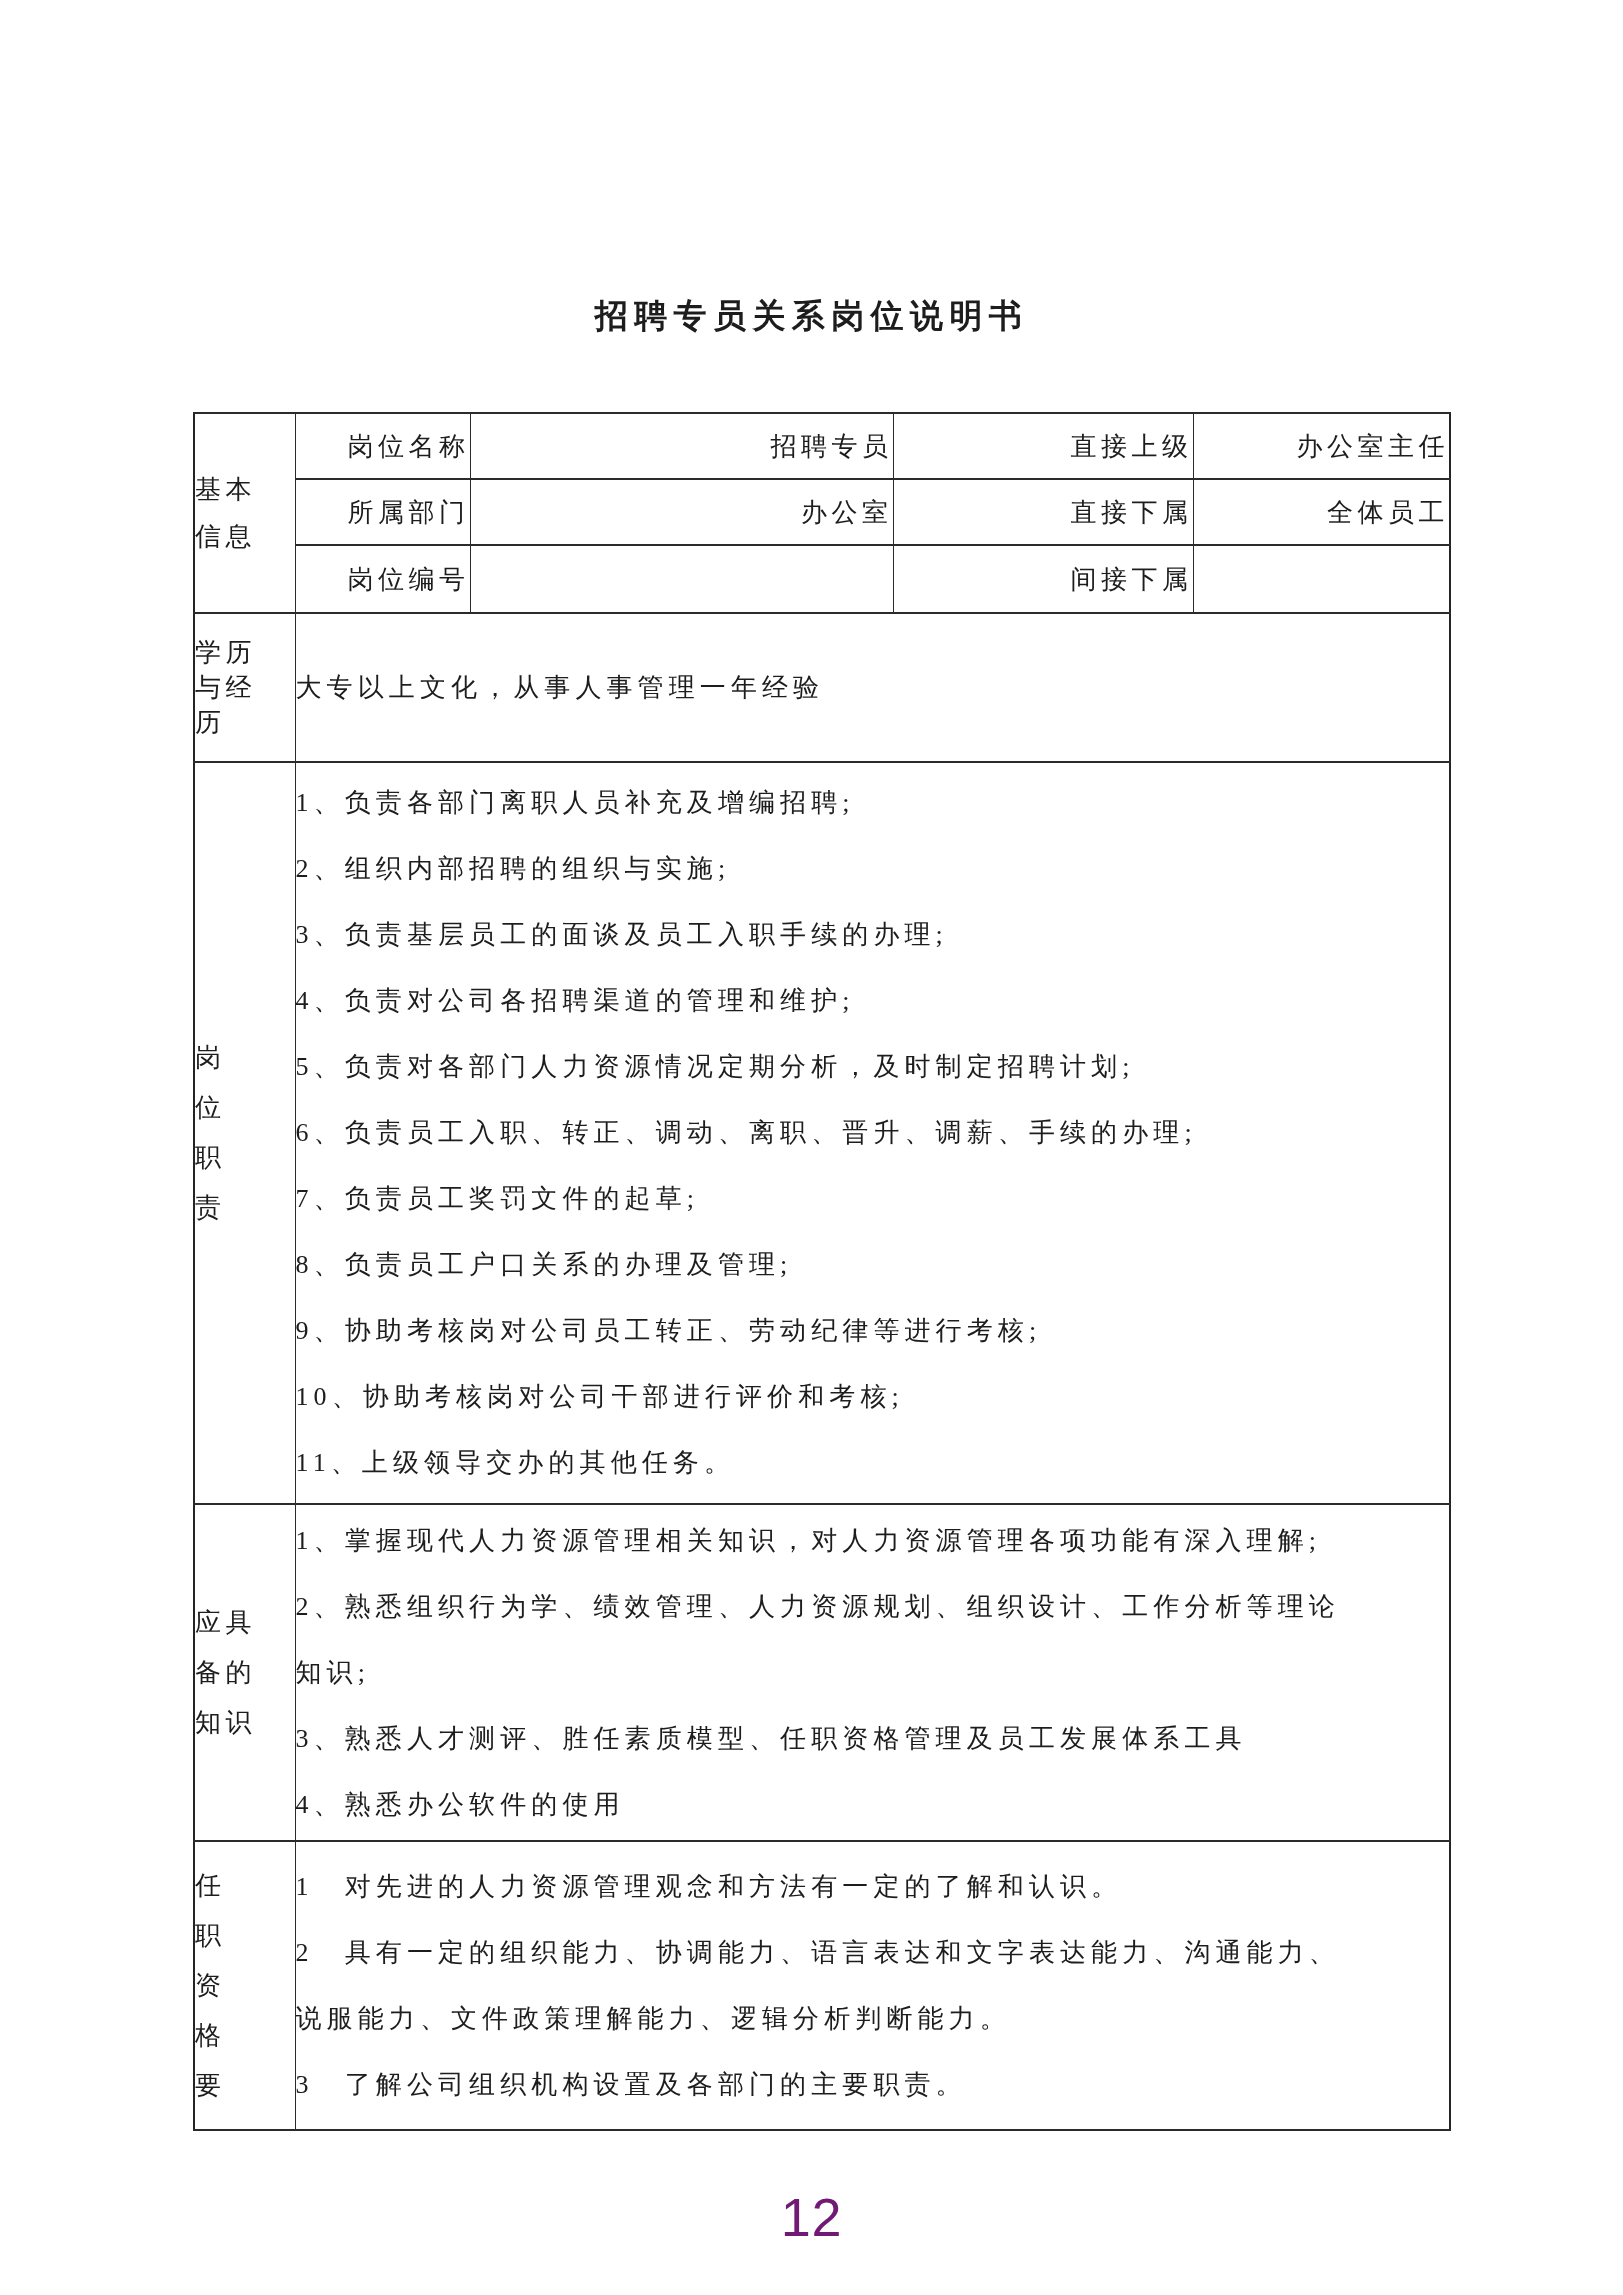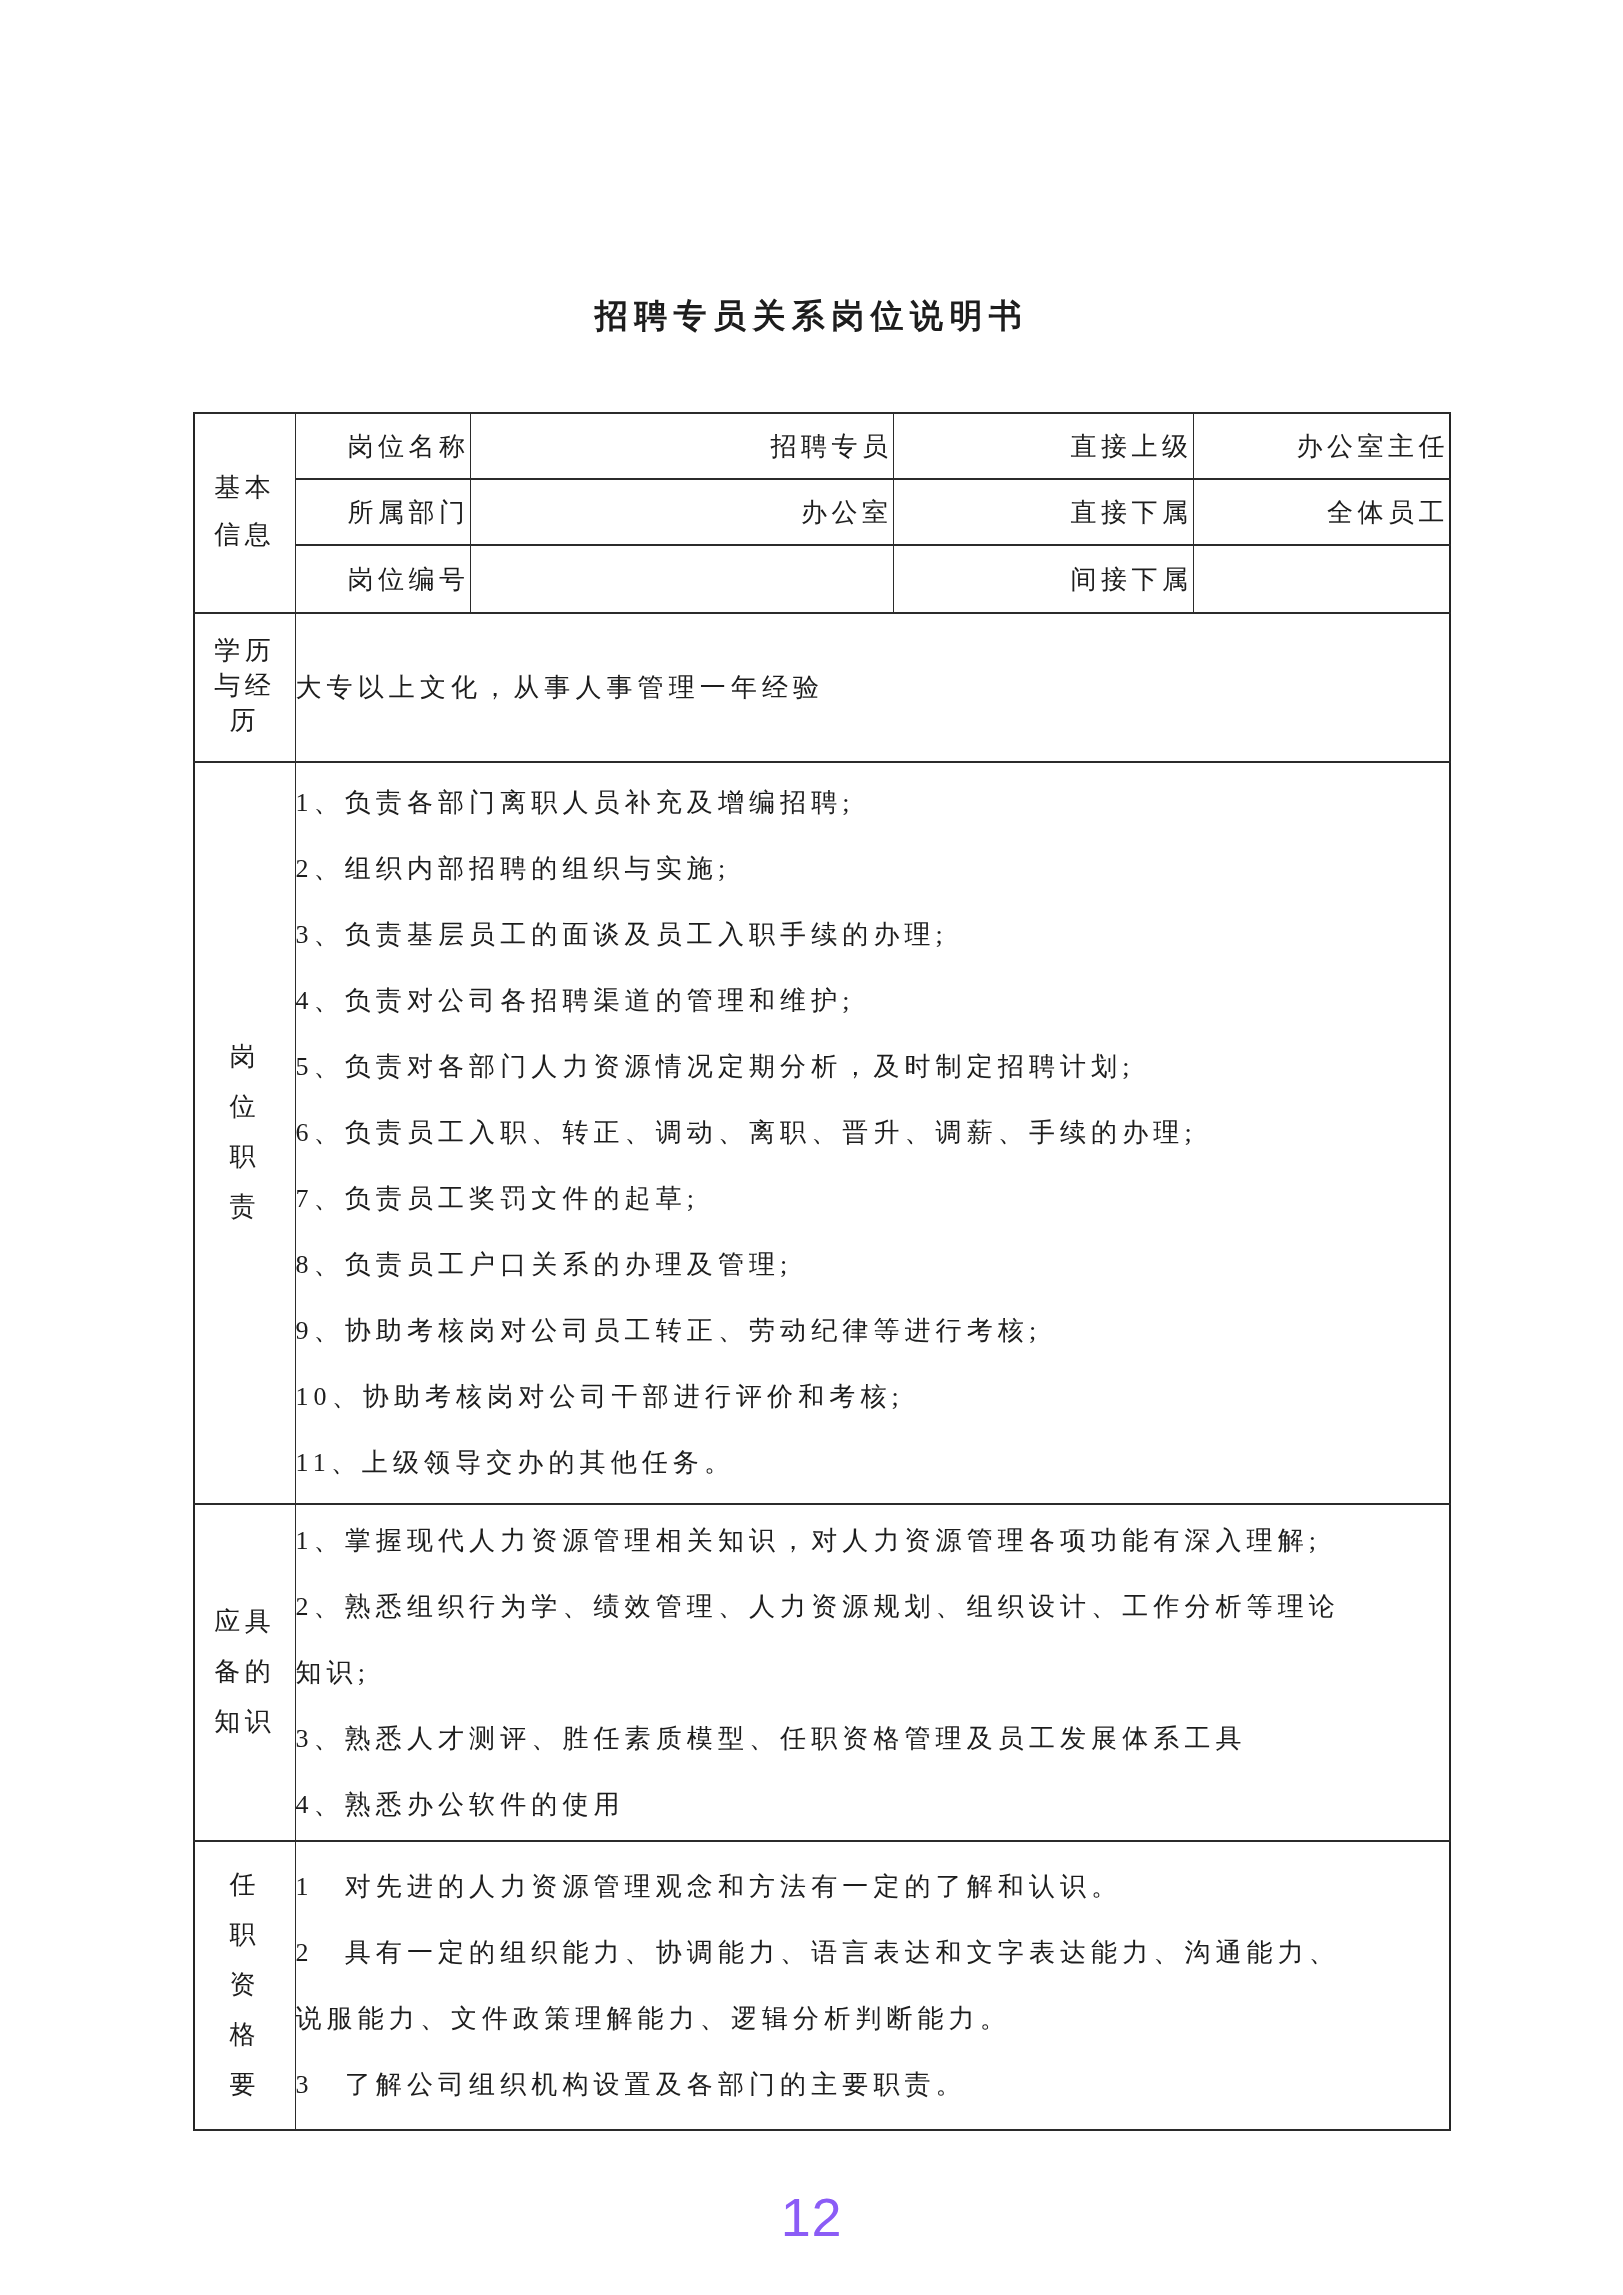--- a/index.html
+++ b/index.html
@@ -57,25 +57,24 @@
   tr.r-basic1 td { height: 64px; }
   tr.r-basic2 td { height: 64px; }
   tr.r-basic3 td { height: 66px; }
   tr.r-edu    td { height: 147px; }
   tr.r-duties td { height: 740px; }
   tr.r-know   td { height: 335px; margin-top: 41px; }
   tr.r-qual   td { height: 287px; }
 
   
   td.label-cell {
-    text-align: center;
+    text-align: left;
     vertical-align: middle;
     font-size: 26px;
     letter-spacing: 5.1px;
-    font-family: Liberation Mono, monospace;
   }
   td.label-cell .tline { white-space: nowrap; }
   td.lh-basic .tline { line-height: 47px; }
   td.lh-edu   .tline { line-height: 35px; }
   td.lh-wide  .tline { line-height: 50px; }
 
   
   td.field-cell, td.value-cell {
     text-align: right;
     white-space: nowrap;
@@ -100,21 +99,21 @@
   
   .page-number {
     position: absolute;
     top: 2186px;
     left: 0;
     width: 100%;
     text-align: center;
     font-family: "Liberation Sans", "DejaVu Sans", sans-serif;
     font-size: 54px;
     font-weight: 400;
-    color: #8b5cf6;
+    color: #701a75;
     letter-spacing: 0.6px;
   }
 </style>
 </head>
 <body>
 
 <main>
 
   <h1 class="doc-title">招聘专员关系岗位说明书</h1>
 

